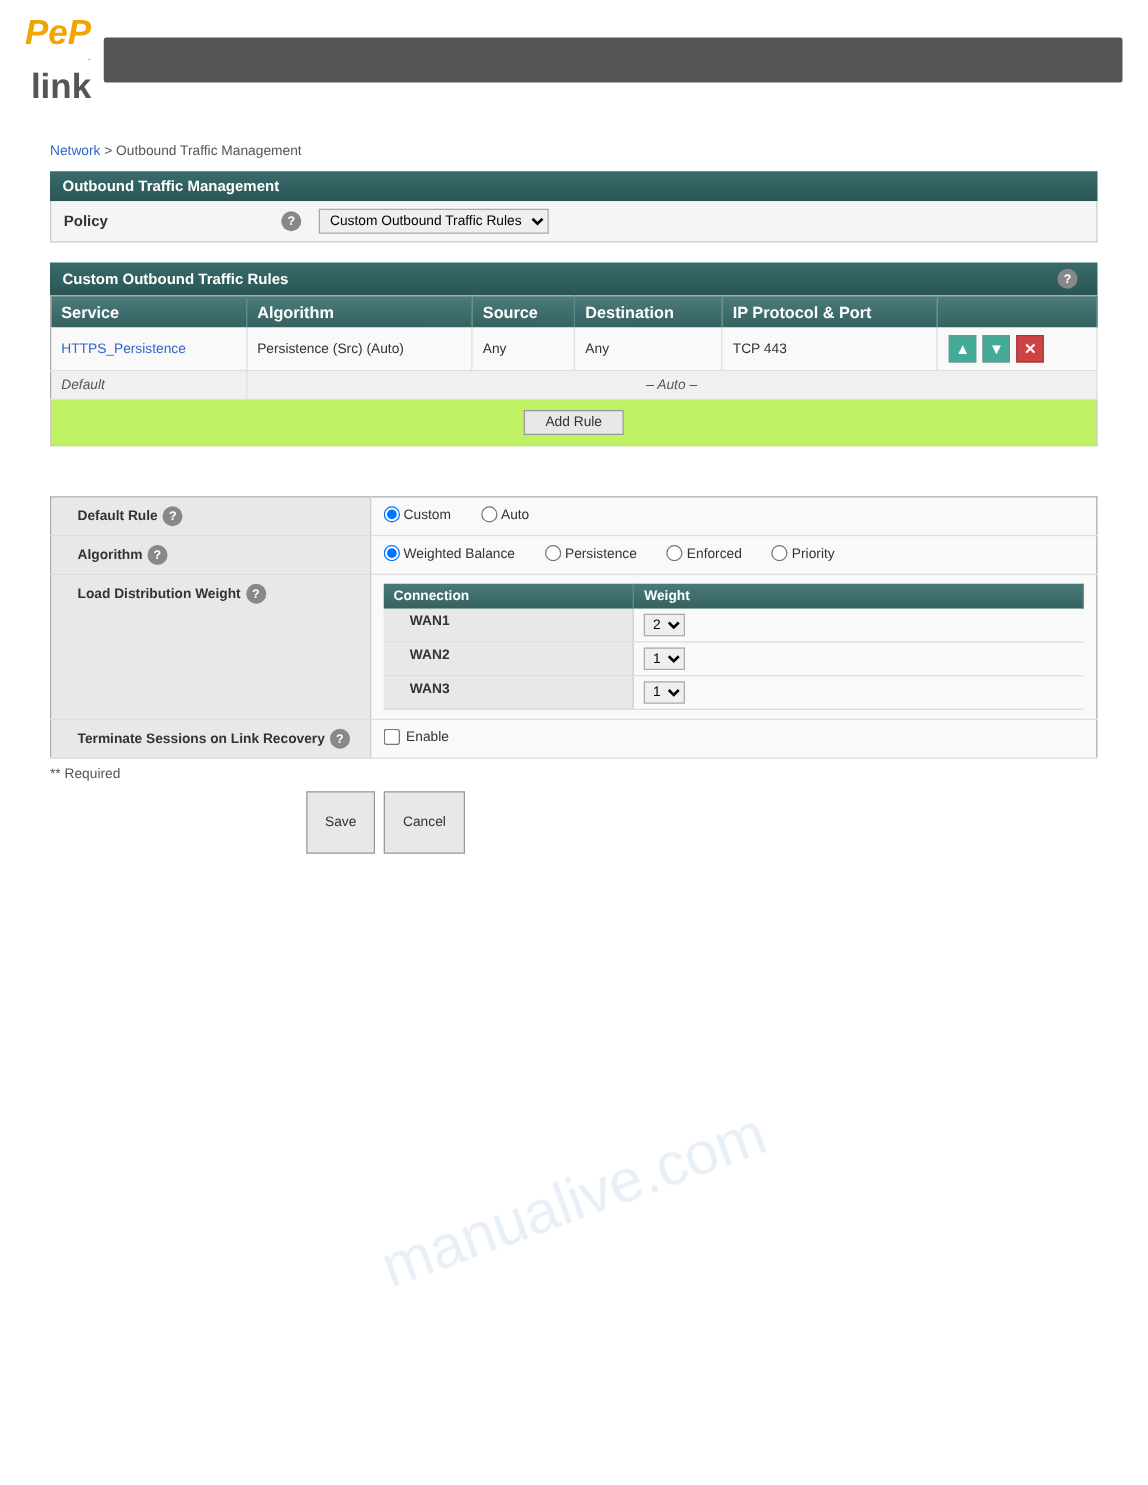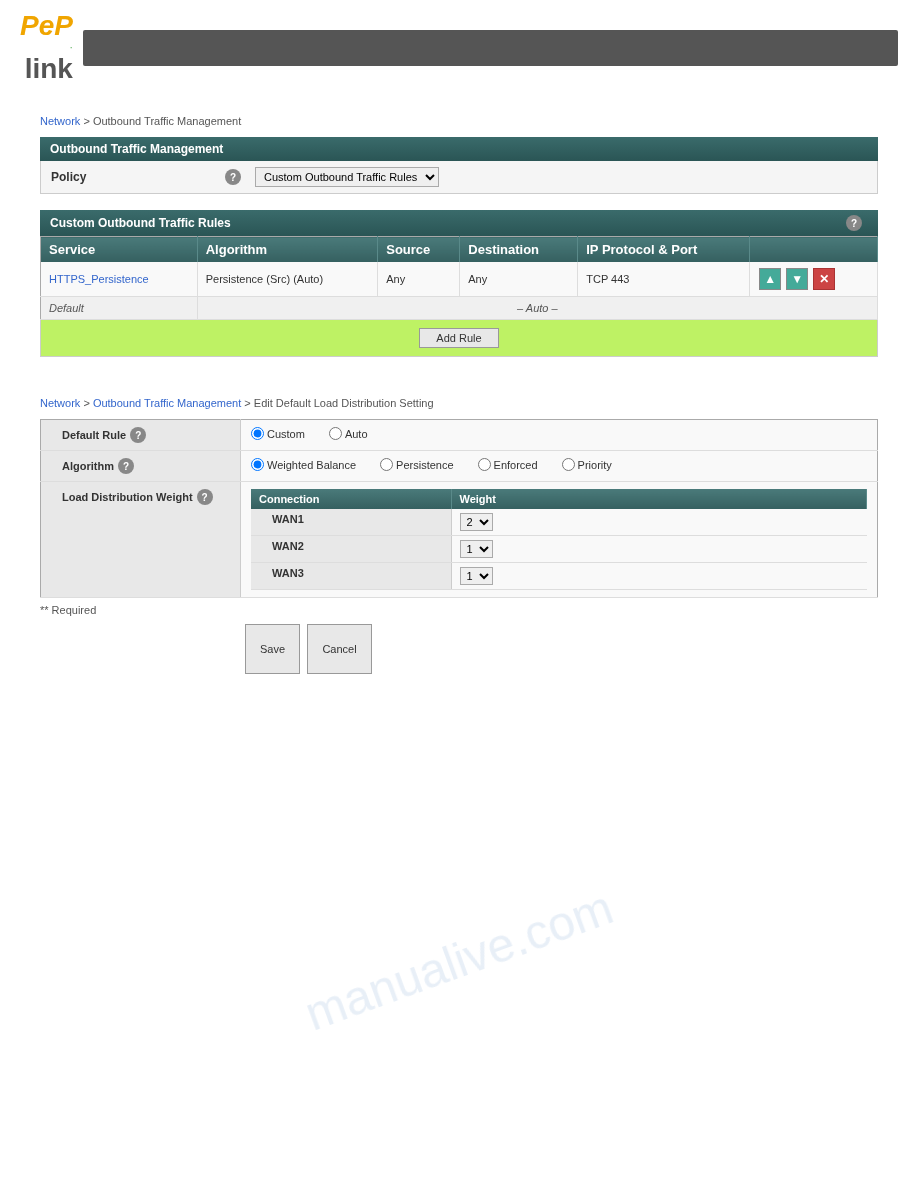--- a/index.html
+++ b/index.html
@@ -224,23 +224,20 @@
         </tbody>
       </table>
       <div class="add-rule-row">
         <button class="btn-add-rule">Add Rule</button>
       </div>
     </div>
   </div>
 
   <div class="section2">
 
-    <div class="breadcrumb">
-      <a href="#">Network</a><span> &gt; </span><a href="#">Outbound Traffic Management</a><span> &gt; </span><span>Edit Default Load Distribution Setting</span>
-    </div>
 
     <table class="form-table">
       <tbody>
 
         <tr>
           <td>
             <div class="label-cell">
               <span>Default Rule</span>
               <span class="help-icon" style="margin-left:4px;">?</span>
             </div>
@@ -329,20 +326,34 @@
                       <option>3</option>
                       <option>4</option>
                     </select>
                   </td>
                 </tr>
               </tbody>
             </table>
           </td>
         </tr>
 
+        <tr>
+          <td>
+            <div class="label-cell">
+              <span>Terminate Sessions on Link Recovery</span>
+              <span class="help-icon" style="margin-left:4px;">?</span>
+            </div>
+          </td>
+          <td>
+            <label class="checkbox-label">
+              <input type="checkbox" style="">
+              <span>Enable</span>
+            </label>
+          </td>
+        </tr>
       </tbody>
     </table>
 
     <div class="required-note">** Required</div>
 
     <div class="action-buttons">
       <button class="btn-save">Save</button>
       <button class="btn-cancel">Cancel</button>
     </div>
 

